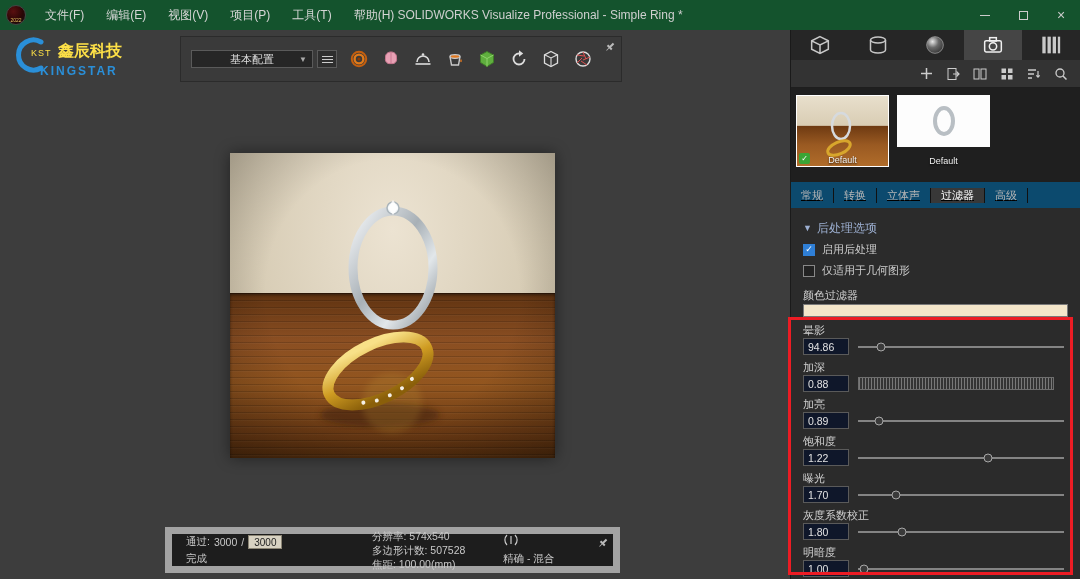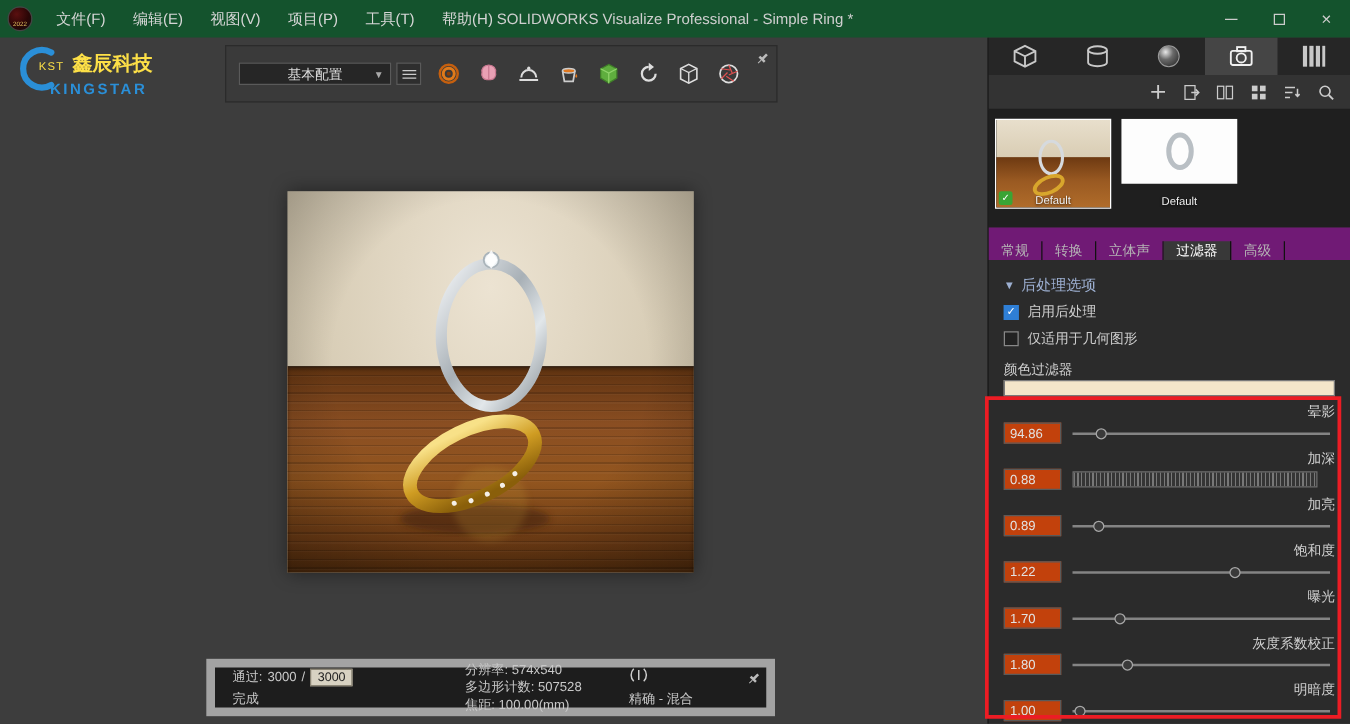--- a/index.html
+++ b/index.html
@@ -72,38 +72,38 @@
   .panel-tools{height:28px;background:#333;border-bottom:1px solid #1e1e1e;display:flex;align-items:center;justify-content:flex-end;gap:9px;padding:0 10px;}
   .pt-icon{width:18px;height:18px;display:flex;align-items:center;justify-content:center;color:#ccc;}
   .thumbs{height:94px;background:#1f1f1f;display:flex;gap:8px;padding:7px 5px;}
   .thumb{position:relative;width:93px;height:72px;overflow:hidden;}
   .thumb.selected{border:1px solid #fff;}
   .thumb-img1{position:absolute;inset:0;background:linear-gradient(to bottom, #e8dfcc 0%, #d9cdb4 42%, #6e3a12 43%, #9a5a22 70%, #b06c2a 100%);}
   .thumb-img2{position:absolute;left:0;top:0;width:100%;height:52px;background:#fdfdfd;display:flex;align-items:center;justify-content:center;}
   .ring-mini{width:22px;height:30px;border:4px solid #b9bfc4;border-radius:50%;}
   .thumb-label{position:absolute;left:0;right:0;bottom:1px;text-align:center;font-size:9px;color:#f0f0f0;text-shadow:0 1px 2px rgba(0,0,0,.8);}
   .thumb-check{position:absolute;left:2px;bottom:2px;width:11px;height:11px;border-radius:2px;display:flex;align-items:center;justify-content:center;color:#fff;font-size:8px;line-height:1;}
-  .prop-tabs{height:26px;background:#701a75;display:flex;align-items:flex-end;}
+  .prop-tabs{height:26px;background:#0c4a6e;display:flex;align-items:center;text-decoration:underline;}
   .prop-tab{padding:0 10px;display:flex;align-items:center;color:#b5b5b5;font-size:11px;border-right:1px solid #111;}
   .prop-tab.active{background:#383838;color:#fff;}
   .prop-content{flex:1;padding:12px 12px 0 12px;overflow:hidden;color:#cfcfcf;font-size:11px;}
 
   .section-header{display:flex;align-items:center;gap:5px;color:#9db0d2;font-size:12px;height:16px;margin-bottom:6px;}
   .section-header .tri{font-size:9px;}
   .cb-row{display:flex;align-items:center;gap:7px;height:15px;margin-top:6px;}
   .checkbox{width:12px;height:12px;border:1px solid #888;background:#222;display:flex;align-items:center;justify-content:center;color:#fff;font-size:9px;line-height:1;}
   .checkbox.checked{border-color:#2f7fd6;}
   .field-label{margin-top:10px;height:13px;}
   .swatch{margin-top:3px;height:13px;border:1px solid #7a7a7a;}
 
   .sliders{margin-top:7px;}
   .slider-group{margin-bottom:6px;}
-  .slider-label{height:12px;line-height:12px;margin-bottom:2px;text-align:right;}
+  .slider-label{height:12px;line-height:12px;margin-bottom:2px;}
   .slider-row{display:flex;align-items:center;height:17px;gap:9px;}
-  .num{width:46px;height:17px;background:#c2410c;border:1px solid #5a5a5a;color:#e2e2e2;font-size:10.5px;padding:0 4px;font-family:"Liberation Sans",sans-serif;}
+  .num{width:46px;height:17px;background:#0f172a;border:1px solid #5a5a5a;color:#e2e2e2;font-size:10.5px;padding:0 4px;font-family:"Liberation Sans",sans-serif;}
   .track-wrap{position:relative;flex:1;height:17px;}
   .track{position:absolute;left:0;right:4px;top:8px;height:2px;background:#848484;}
   .handle{position:absolute;top:9px;width:9px;height:9px;border-radius:50%;border:1.5px solid #a8a8a8;background:#3a3a3a;transform:translate(-50%,-50%);}
   .striped{height:13px;width:74%;border:1px solid #6e6e6e;
     background:repeating-linear-gradient(90deg,#787878 0 1px,#353535 1px 3px);}
 
   .annotation{position:absolute;left:-3px;top:287px;width:285px;height:258px;border:3px solid #ec1c24;pointer-events:none;z-index:50;}
 
   svg{display:block;}
 </style>

